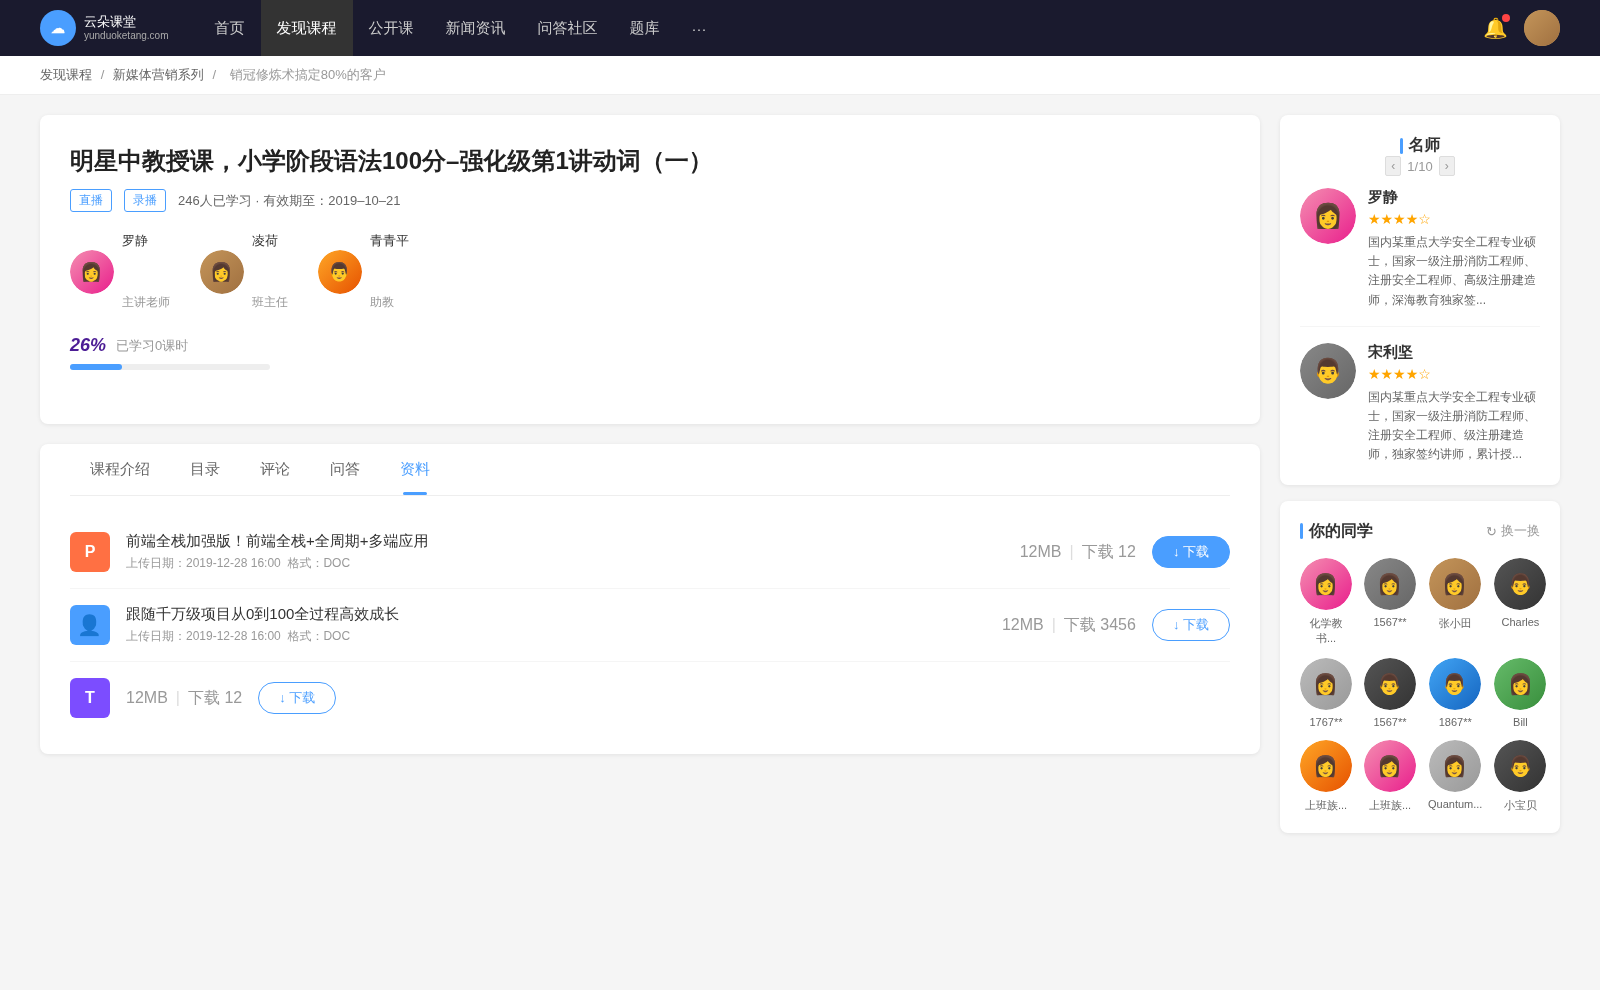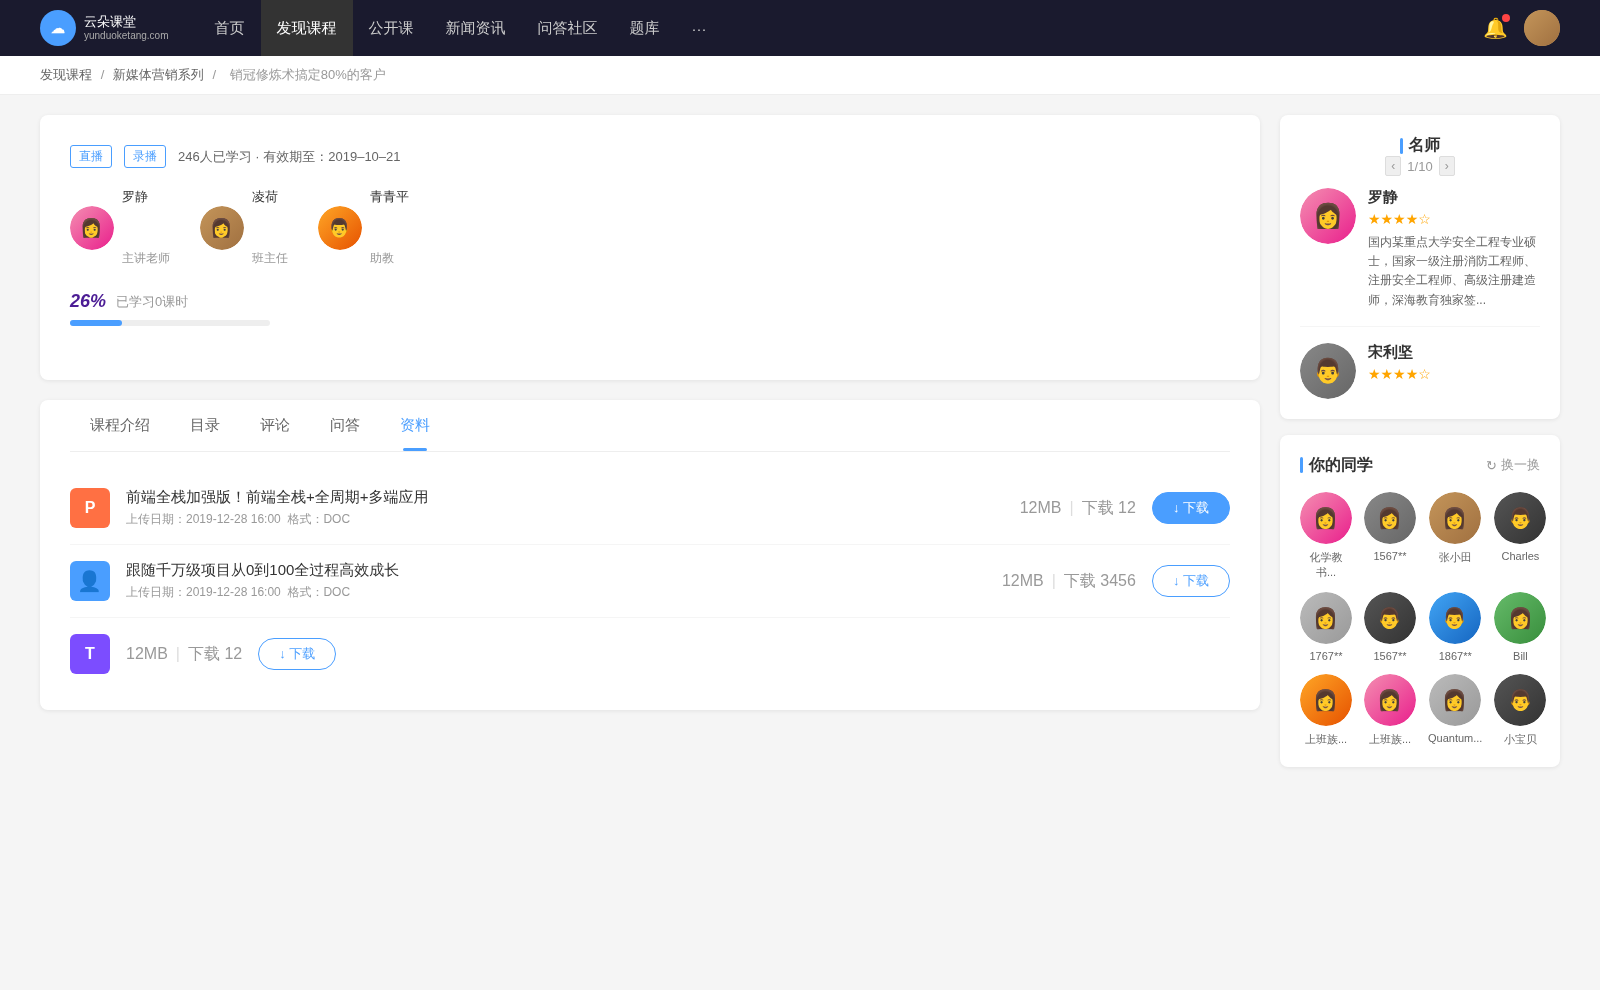--- a/index.html
+++ b/index.html
@@ -148,20 +148,21 @@
   <a href="#">新媒体营销系列</a>
   <span> / </span>
   <span>销冠修炼术搞定80%的客户</span>
 </div>
 
 <div class="main-content">
 
   <div class="left-panel">
 
     <div class="course-card">
+      <h1 class="course-title">明星中教授课，小学阶段语法100分–强化级第1讲动词（一）</h1>
 
       <div class="course-meta">
         <span class="badge badge-live">直播</span>
         <span class="badge badge-record">录播</span>
         <span>246人已学习 · 有效期至：2019–10–21</span>
       </div>
 
       <div class="teachers">
         <div class="teacher-item">
           <div class="teacher-avatar">
@@ -285,20 +286,21 @@
         </div>
       </div>
 
       <div class="teacher-profile">
         <div class="profile-avatar">
           <div class="av-gray" style="width:100%;height:100%;border-radius:50%;display:flex;align-items:center;justify-content:center;color:white;font-size:24px;">👨</div>
         </div>
         <div class="profile-info">
           <div class="profile-name">宋利坚</div>
           <div class="stars">★★★★☆</div>
+          <div class="profile-desc">国内某重点大学安全工程专业硕士，国家一级注册消防工程师、注册安全工程师、级注册建造师，独家签约讲师，累计授...</div>
         </div>
       </div>
     </div>
 
     <div class="right-card">
       <div class="classmates-header">
         <div class="right-card-title">你的同学</div>
         <div class="refresh-btn">
           <span>↻</span>
           <span>换一换</span>

